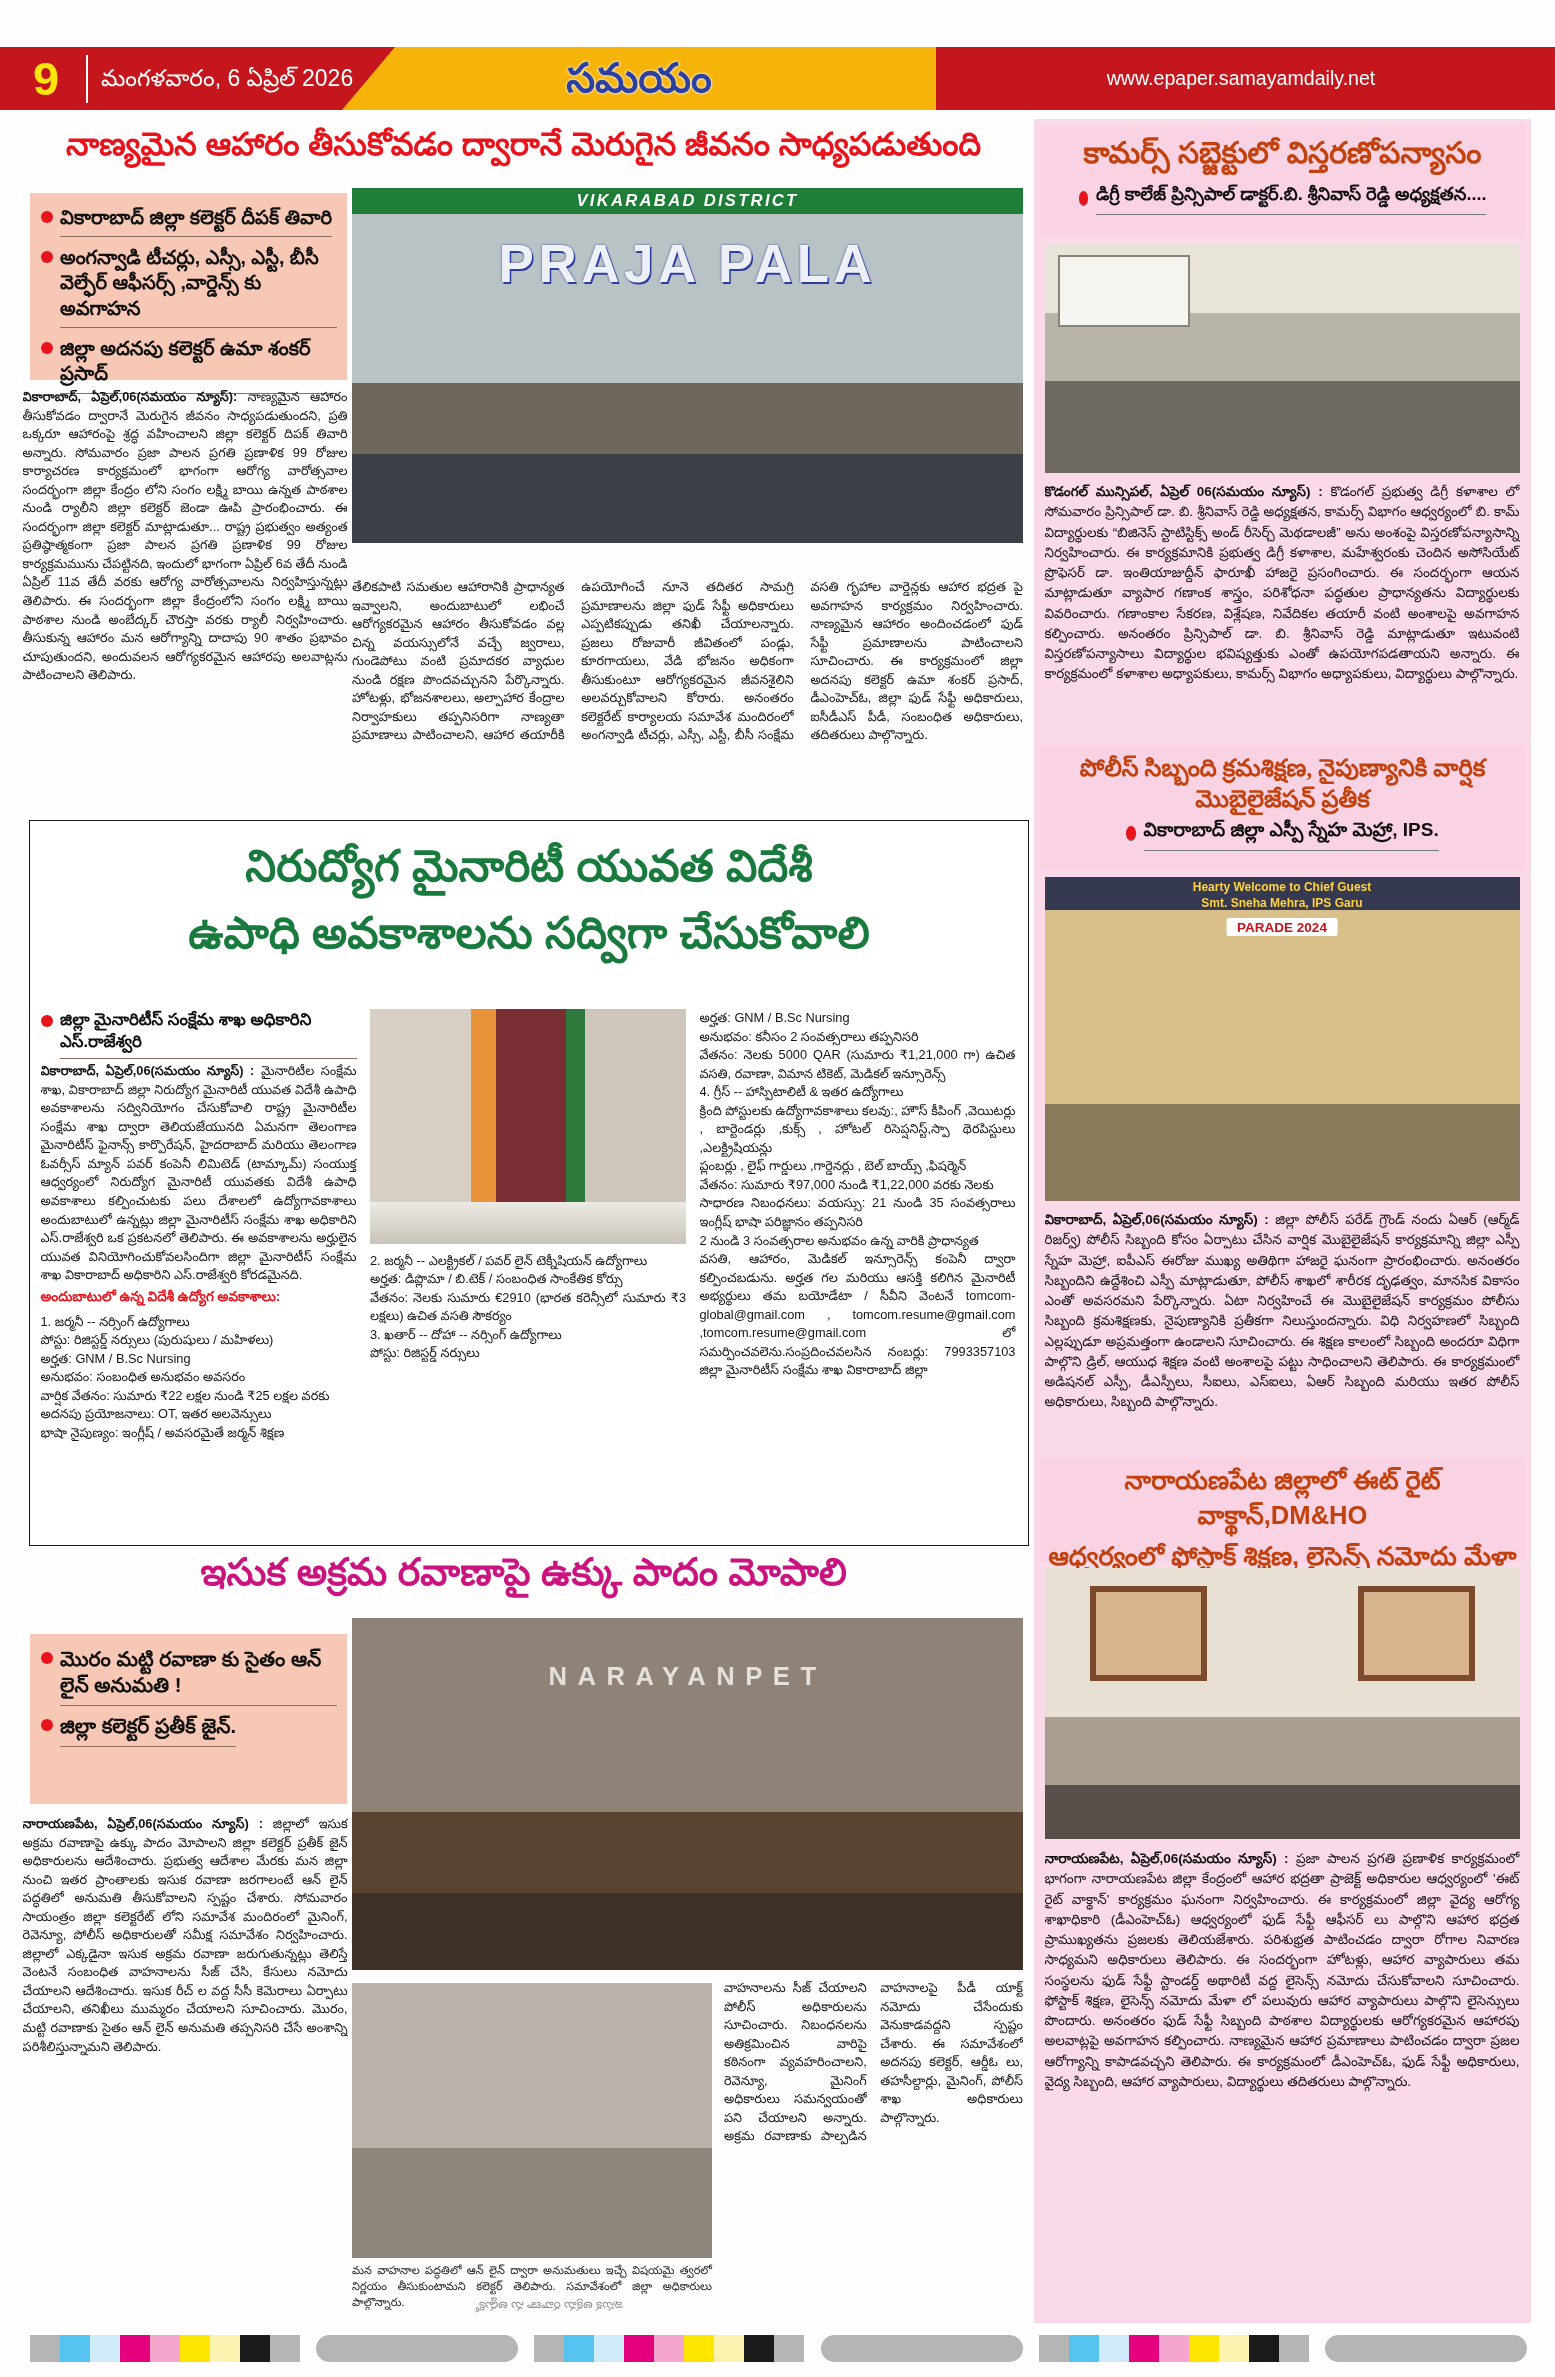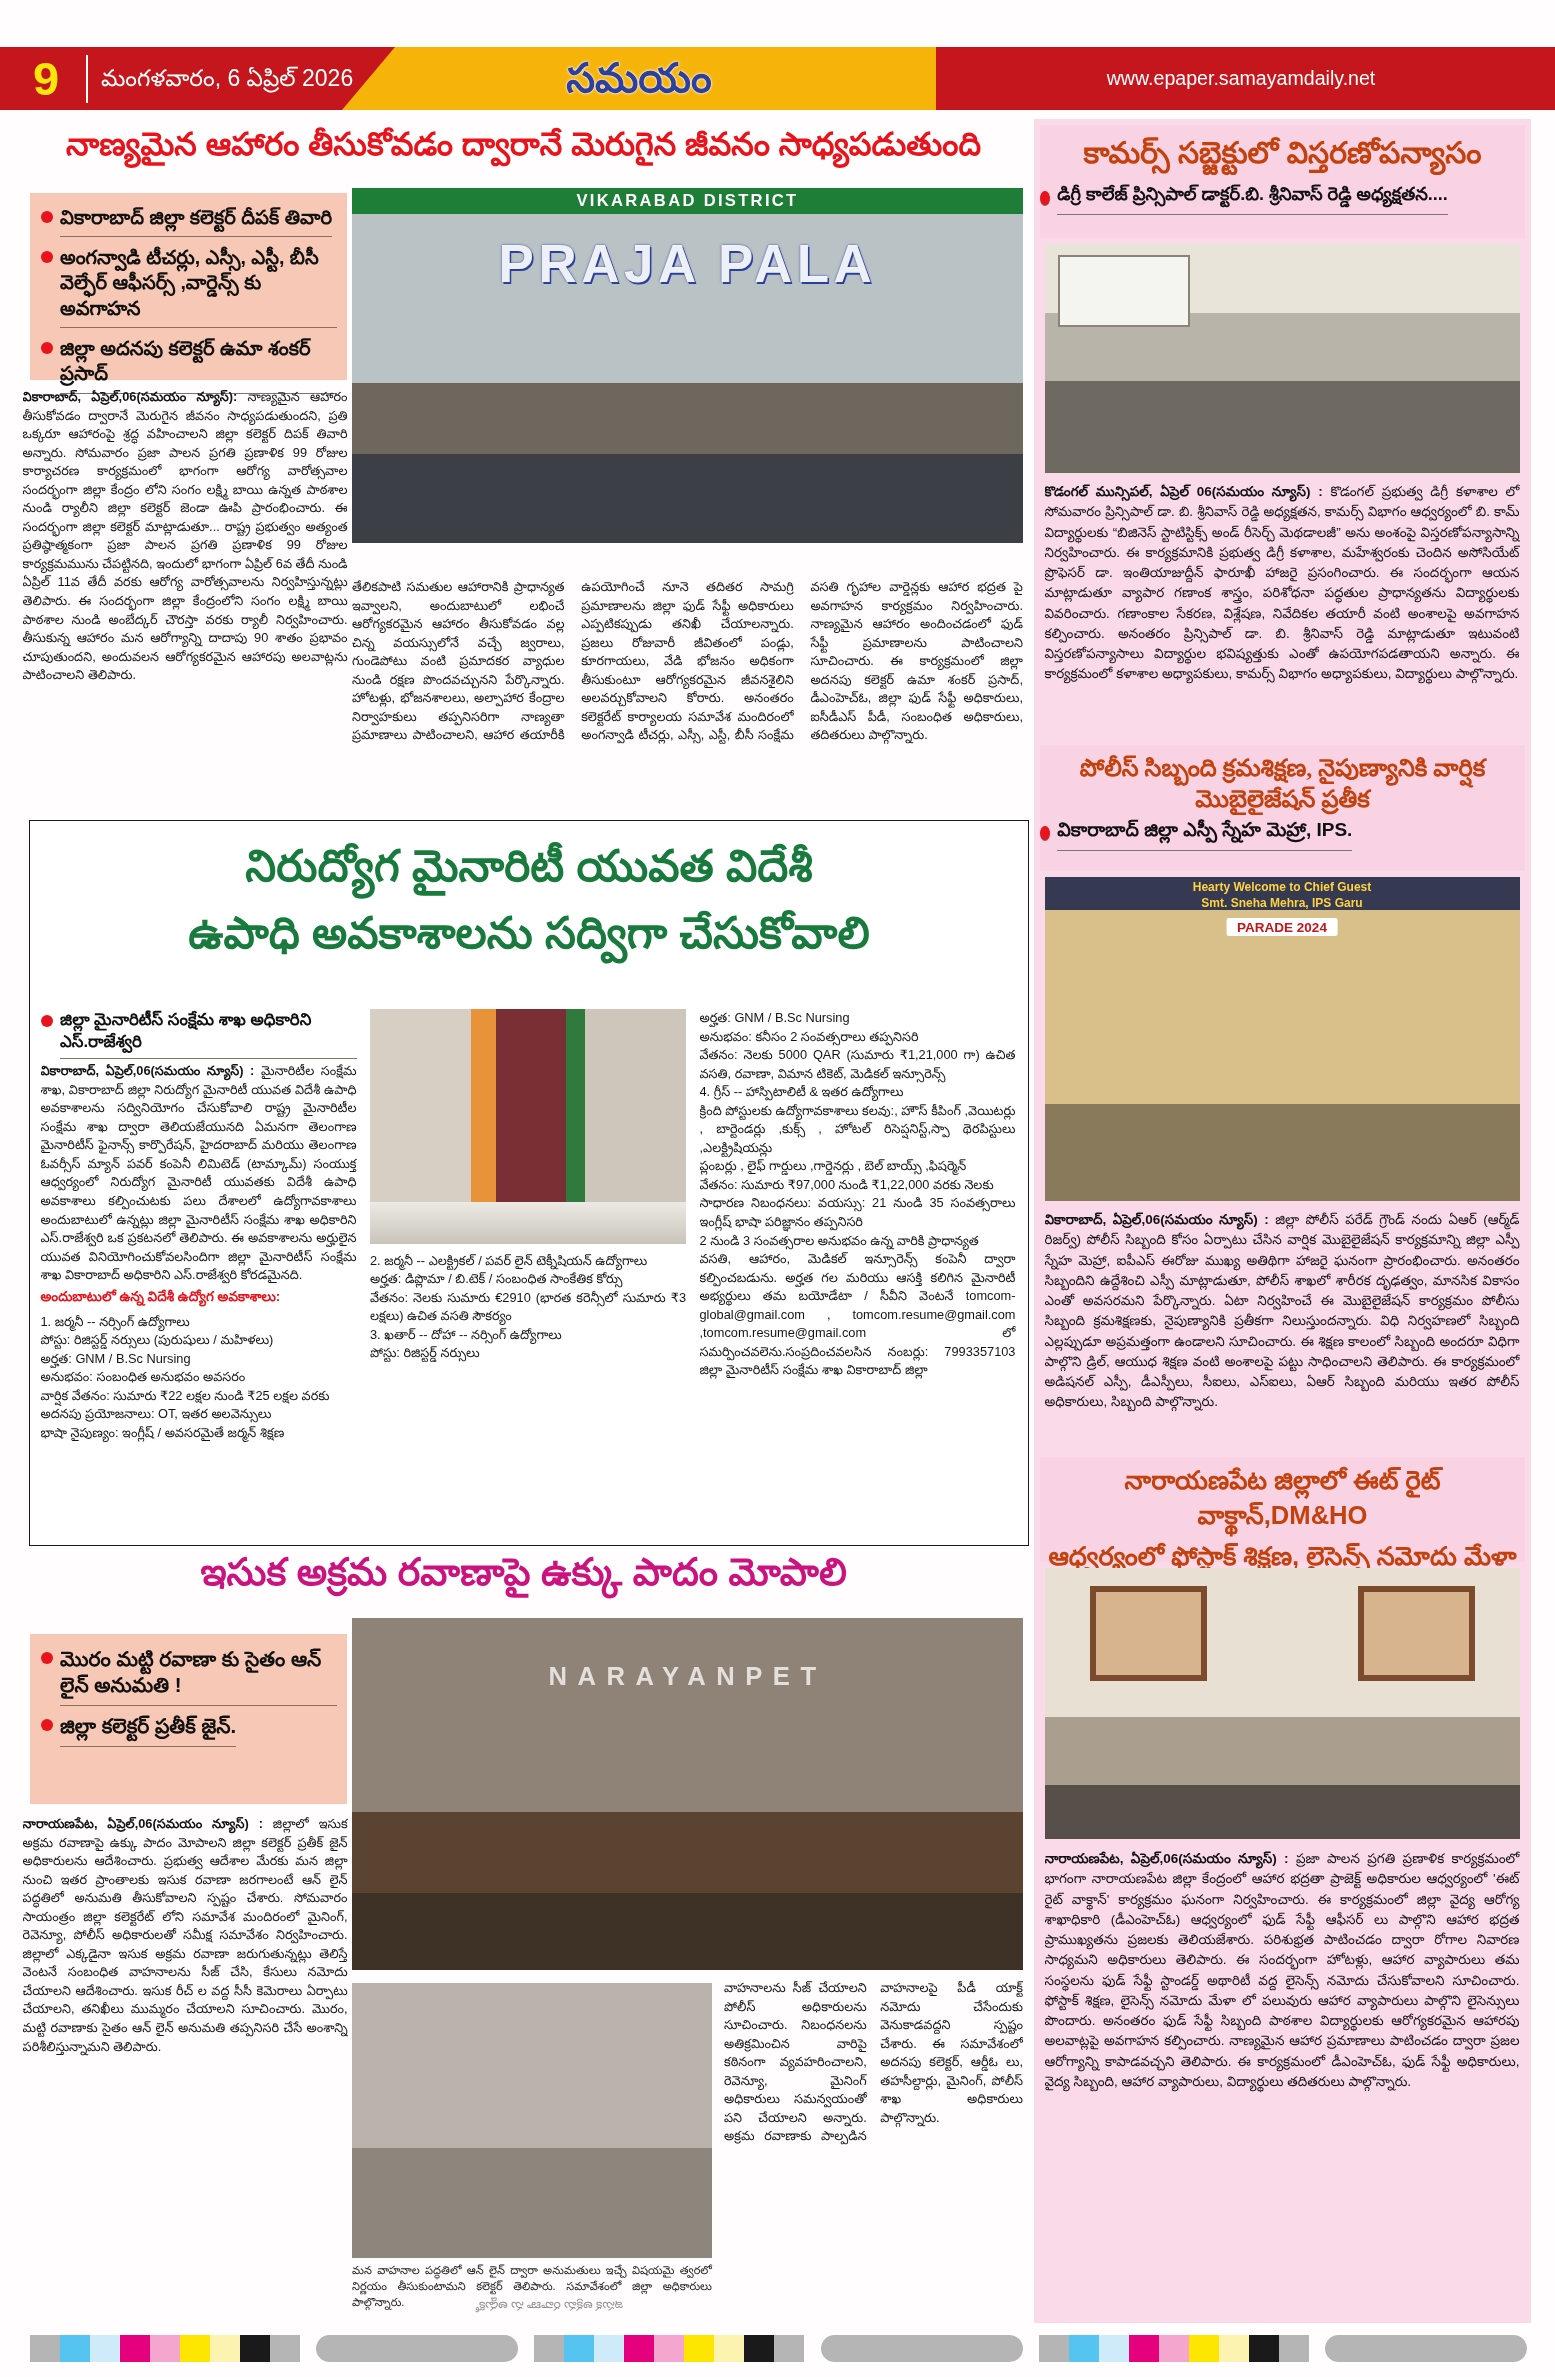--- a/index.html
+++ b/index.html
@@ -30,21 +30,21 @@
   .bullet-box{background:#f8c8b6;padding:12px 10.5px;box-sizing:border-box;}
   .bullet-row{display:flex;align-items:flex-start;margin-bottom:7.5px;}
   .dot{flex:0 0 12px;width:12px;height:12px;border-radius:50%;background:#e8131b;margin:6px 7.5px 0 0;}
   .bullet-txt{font-size:19.6px;font-weight:bold;line-height:1.3;color:#111;
               border-bottom:0.8px solid #8a6f64;padding-bottom:6px;}
 
   
   .photo{overflow:hidden;}
   #a-photo{background:linear-gradient(#aebfc9 0 25.6px,#b9c3c6 25.6px 55%,#6e675d 55% 75%,#3c3f45 75% 100%);}
   .photo-banner{position:absolute;left:0;top:0;width:100%;height:25.6px;line-height:25.6px;background:#1e7d36;
-                color:#fff;font-weight:bold;font-size:16.6px;letter-spacing:2.3px;text-align:center;}
+                color:#fff;font-weight:bold;font-size:16.6px;letter-spacing:2.3px;text-align:center;font-style:italic;}
   .photo-big-text{position:absolute;left:0;top:45px;width:100%;text-align:center;font-size:53px;font-weight:bold;
                   color:rgba(255,255,255,.92);text-shadow:0 0 2.3px #2d3f9f,1.5px 1.5px 0 #2d3f9f;letter-spacing:4.5px;}
   #b-photo{background:linear-gradient(#e9e4da 0 30%,#b9b4aa 30% 60%,#6f6a61 60% 100%);}
   .whiteboard{position:absolute;left:13.5px;top:10.5px;width:128px;height:68px;background:#f4f4f0;border:2.3px solid #8b8378;}
   #c-photo{background:linear-gradient(90deg,#d8cfc4 0 32%,#e8923a 32% 40%,#7a2f35 40% 62%,#2f7a3c 62% 68%,#cfc6bb 68% 100%);}
   .desk{position:absolute;left:0;bottom:0;width:100%;height:42px;background:linear-gradient(#eceae4,#c9c4ba);}
   #d-photo{background:linear-gradient(#4a4f63 0 33px,#d9c08a 33px 70%,#8a7a5c 70% 100%);}
   .d-banner{position:absolute;left:0;top:0;width:100%;height:33px;background:#353a52;color:#ffd23e;
             text-align:center;font-size:12px;font-weight:bold;line-height:1.35;padding-top:1.5px;box-sizing:border-box;}
   .d-chip{position:absolute;left:50%;top:41px;transform:translateX(-50%);background:#fff;color:#c4161c;
@@ -53,21 +53,21 @@
   .e-letters{position:absolute;left:0;top:19.6px;width:100%;text-align:center;color:rgba(255,255,255,.75);
              font-size:25.6px;font-weight:bold;letter-spacing:10.5px;margin-top:24px;}
   #e-photo2{background:linear-gradient(#b9b3ab 0 60%,#8d867d 60% 100%);}
   #f-photo{background:linear-gradient(#e8e0d2 0 55%,#aa9f8e 55% 80%,#57504a 80% 100%);}
   .window{position:absolute;top:18px;width:105px;height:83px;background:#d7b48e;border:6px solid #7c4a2d;}
 
   
   #panel{left:1034px;top:119px;width:497px;height:2204px;background:#fad9e9;}
   .pink-headbox{position:absolute;left:6px;width:485px;background:#f9d2e4;}
   .panel-headline{font-weight:bold;text-align:center;color:#c2410c;}
-  .panel-bullet{display:flex;align-items:flex-start;justify-content:flex-start;}
+  .panel-bullet{display:flex;align-items:flex-start;justify-content:center;}
   .panel-bullet .dot{flex:0 0 9.8px;width:9.8px;height:9.8px;margin-top:6.8px;}
   .panel-bullet span{font-size:19px;font-weight:bold;border-bottom:0.8px solid #777;padding-bottom:4.5px;}
   .panel-body{font-size:13.5px;line-height:1.5;text-align:justify;}
 
   
   #c-box{left:29px;top:820px;width:998px;height:724px;border:1.5px solid #1a1a1a;background:#fff;}
   .green-head{color:#187a3c;font-size:44px;}
   .red-subhead{color:#e8131b;font-weight:bold;font-size:13.5px;margin:4.5px 0;}
 
   

